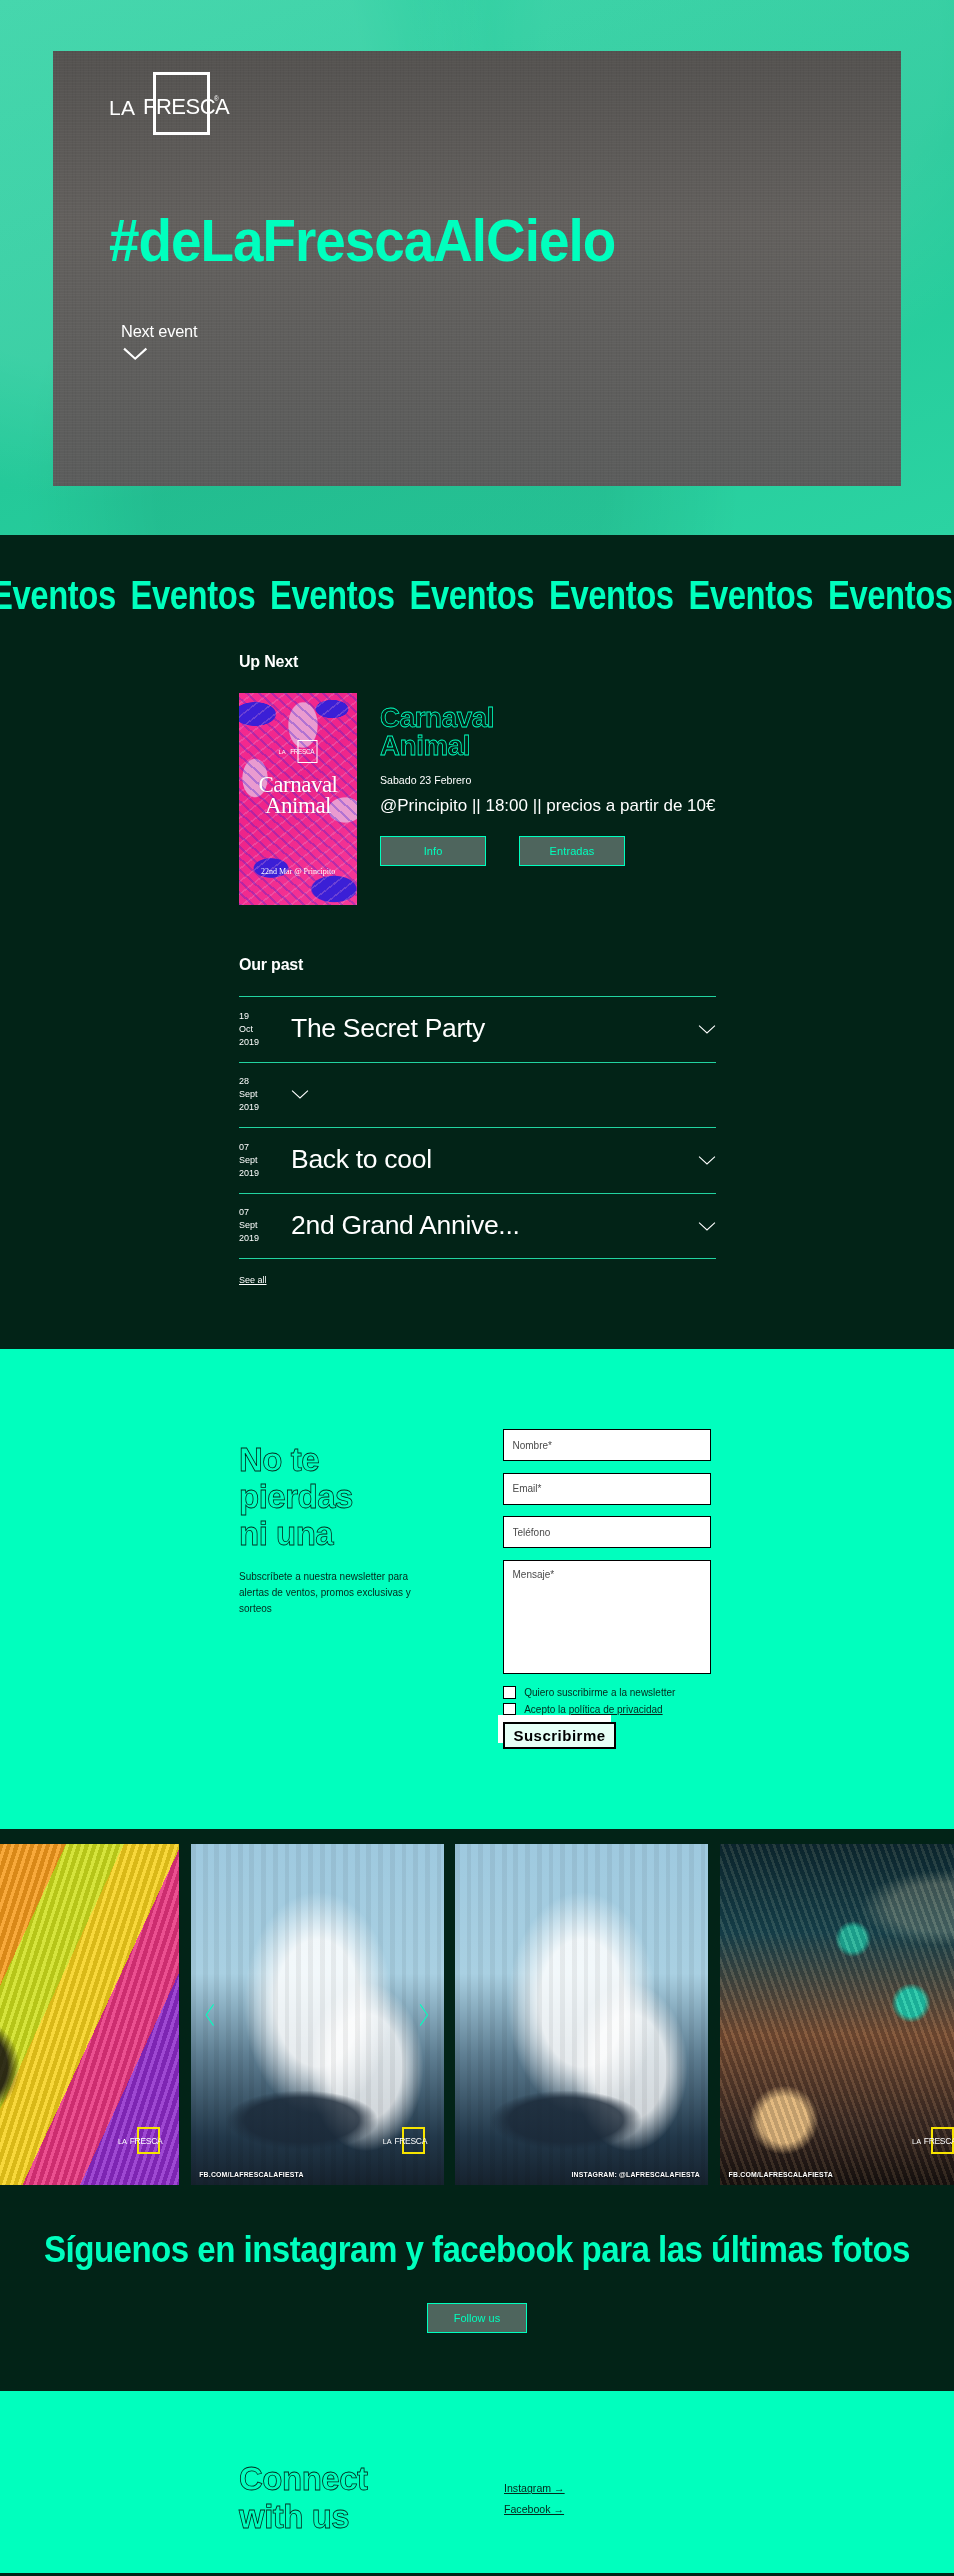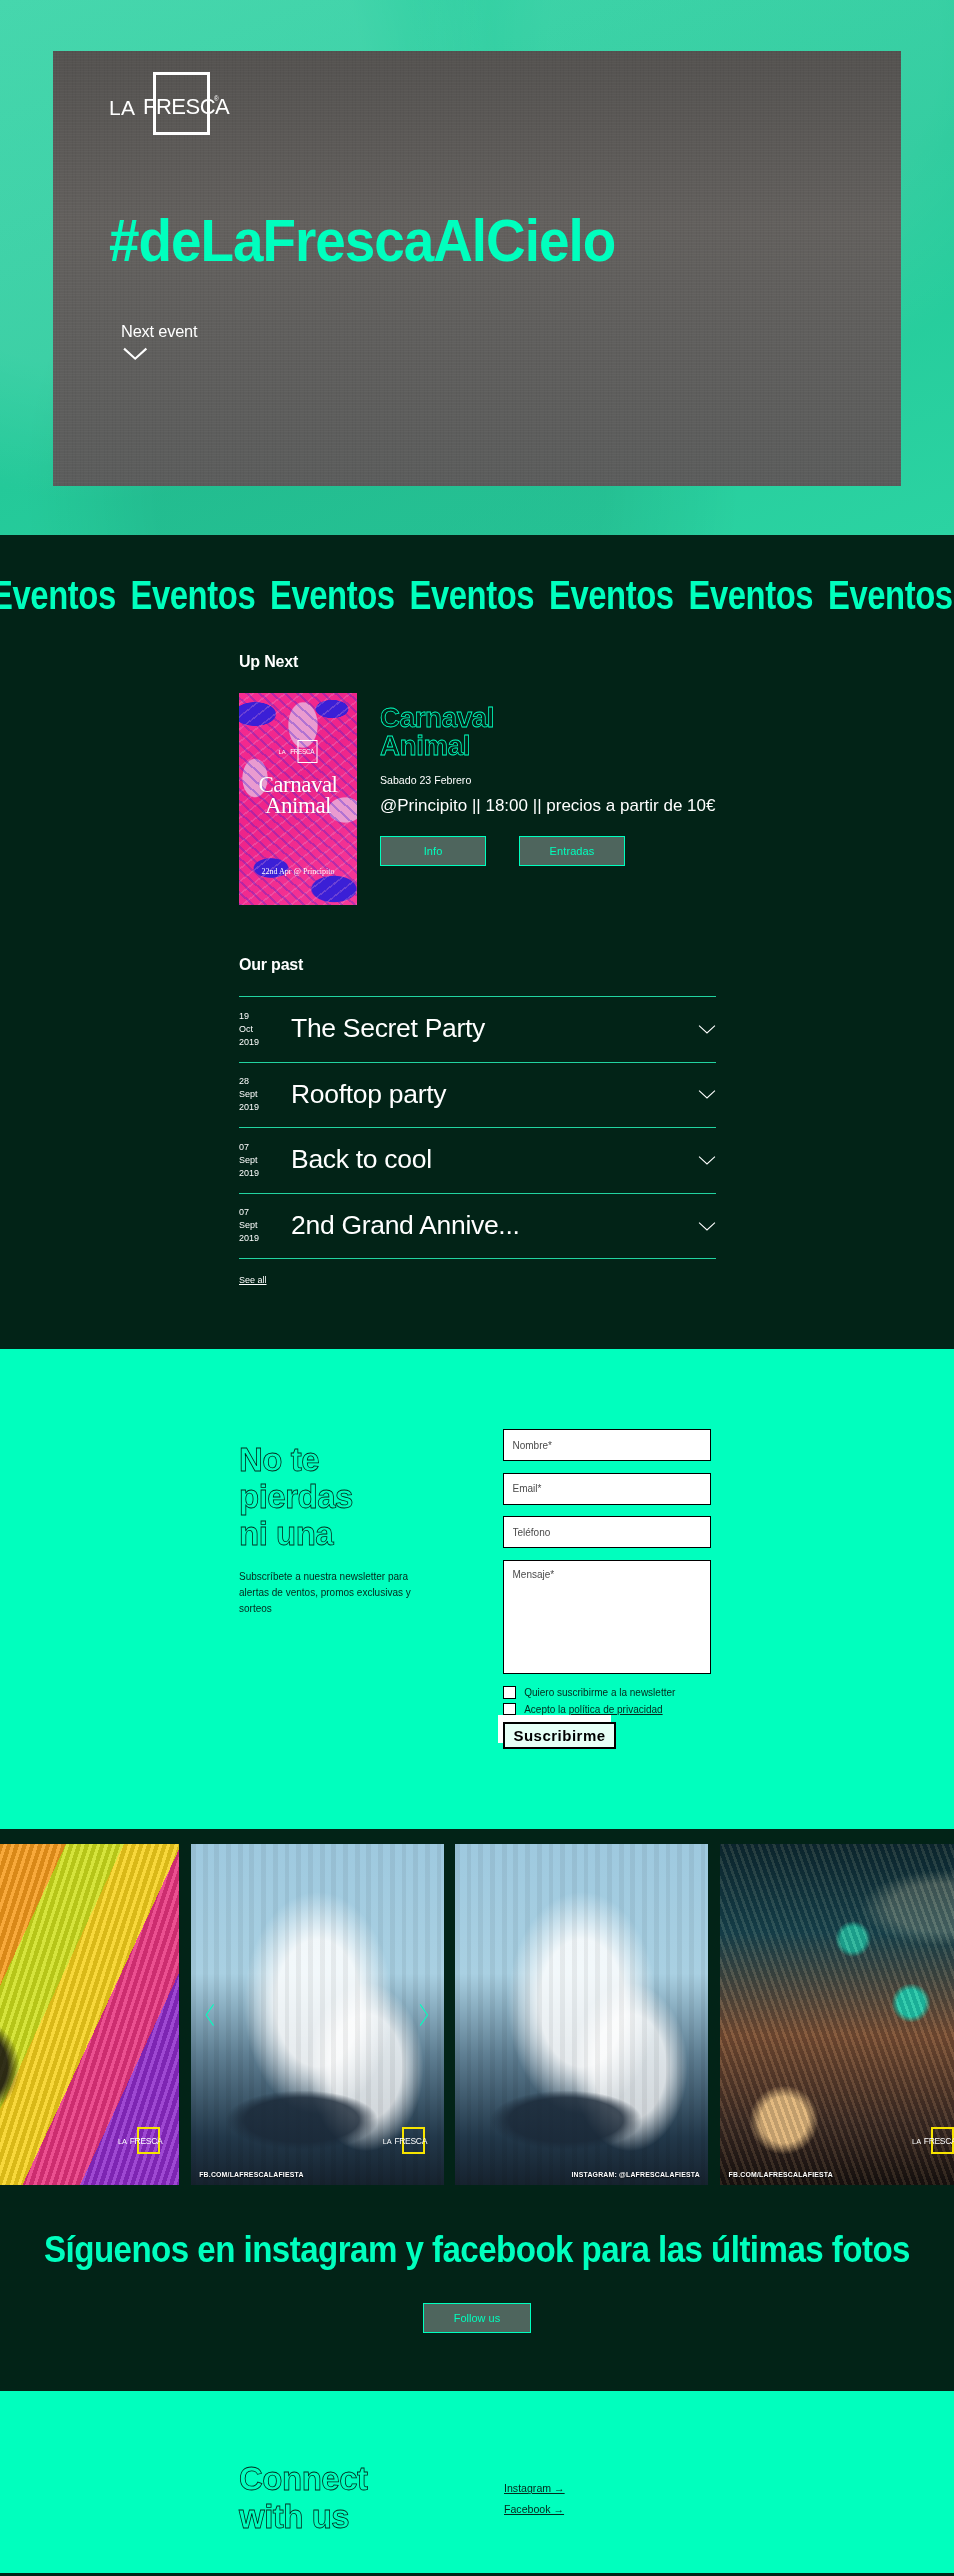--- a/index.html
+++ b/index.html
@@ -494,21 +494,21 @@
     font-weight:700;
     letter-spacing:-0.6px;
     white-space:nowrap;
     transform:scaleX(.92);
     line-height:1.12;
   }
   .follow-btn{
     margin-top:33px;
     display:inline-flex;
     align-items:center;justify-content:center;
-    width:108px;height:30px;
+    width:100px;height:30px;
     border:1.1px solid var(--mint);
     background:rgba(255,255,255,.30);
     color:var(--mint);
     font-size:11px;
     cursor:pointer;
   }
 
   
   .footer{
     background:var(--mint);
@@ -576,21 +576,21 @@
     <div class="upnext">
       <div class="poster">
         <div class="poster-bg"></div>
         <div class="poster-logo">
           <div class="pb"></div>
           <div class="pla">LA</div>
           <div class="pfr">FRESCA</div>
         </div>
         <div class="poster-title">Carnaval
 Animal</div>
-        <div class="poster-sub">22nd Apr @ Principito</div>
+        <div class="poster-sub">22nd Mar @ Principito</div>
       </div>
 
       <div class="upnext-body">
         <div class="outline-title">Carnaval
 Animal</div>
         <div class="ev-date">Sabado 23 Febrero</div>
         <div class="ev-meta">@Principito || 18:00 || precios a partir de 10€</div>
         <div class="btn-row">
           <button class="btn-ghost">Info</button>
           <button class="btn-ghost">Entradas</button>
@@ -610,21 +610,20 @@
           <div class="past-chev"><svg viewBox="0 0 34 20" width="18" height="10.6">
               <polyline points="2,3 17,17 32,3" fill="none" stroke="#ffffff" stroke-width="2"></polyline>
             </svg></div>
         </div>
         <div class="past-row">
           <div class="past-date">
             <div>28</div>
             <div>Sept</div>
             <div>2019</div>
           </div>
-          <div class="past-name">Rooftop party</div>
           <div class="past-chev"><svg viewBox="0 0 34 20" width="18" height="10.6">
               <polyline points="2,3 17,17 32,3" fill="none" stroke="#ffffff" stroke-width="2"></polyline>
             </svg></div>
         </div>
         <div class="past-row">
           <div class="past-date">
             <div>07</div>
             <div>Sept</div>
             <div>2019</div>
           </div>

